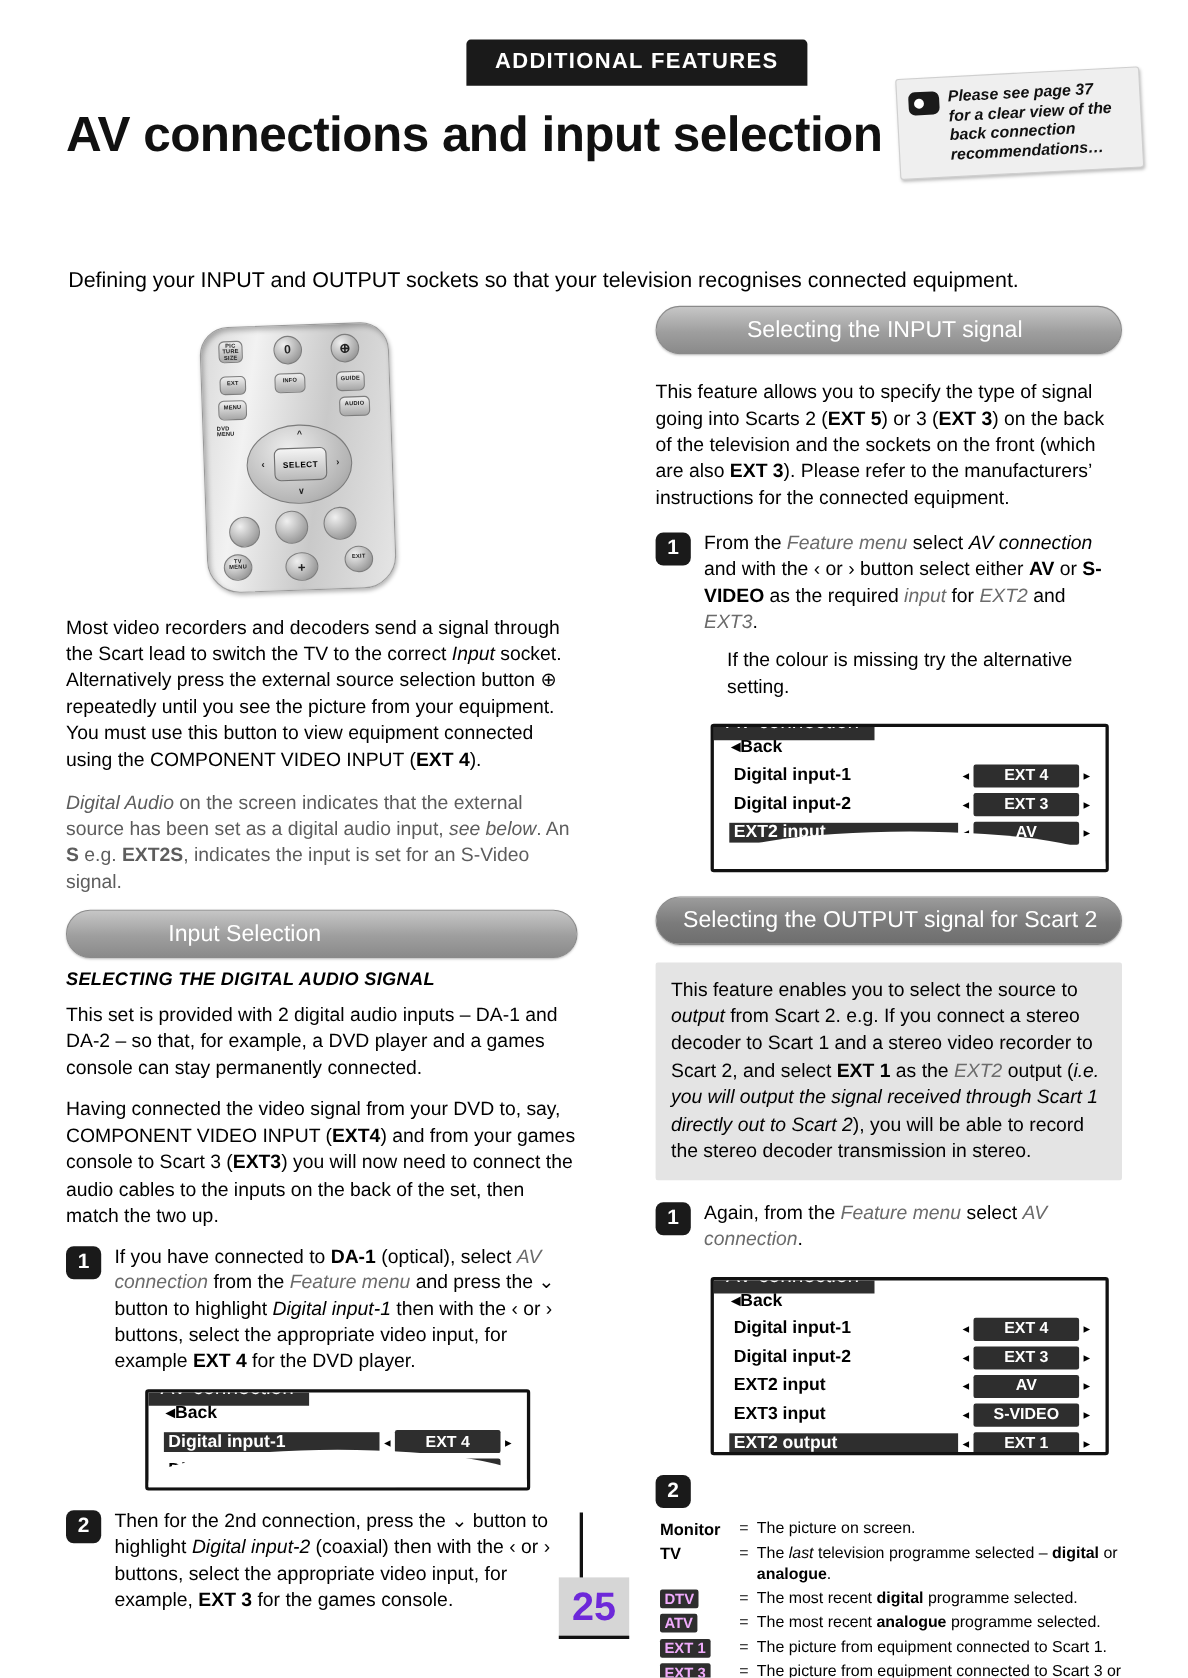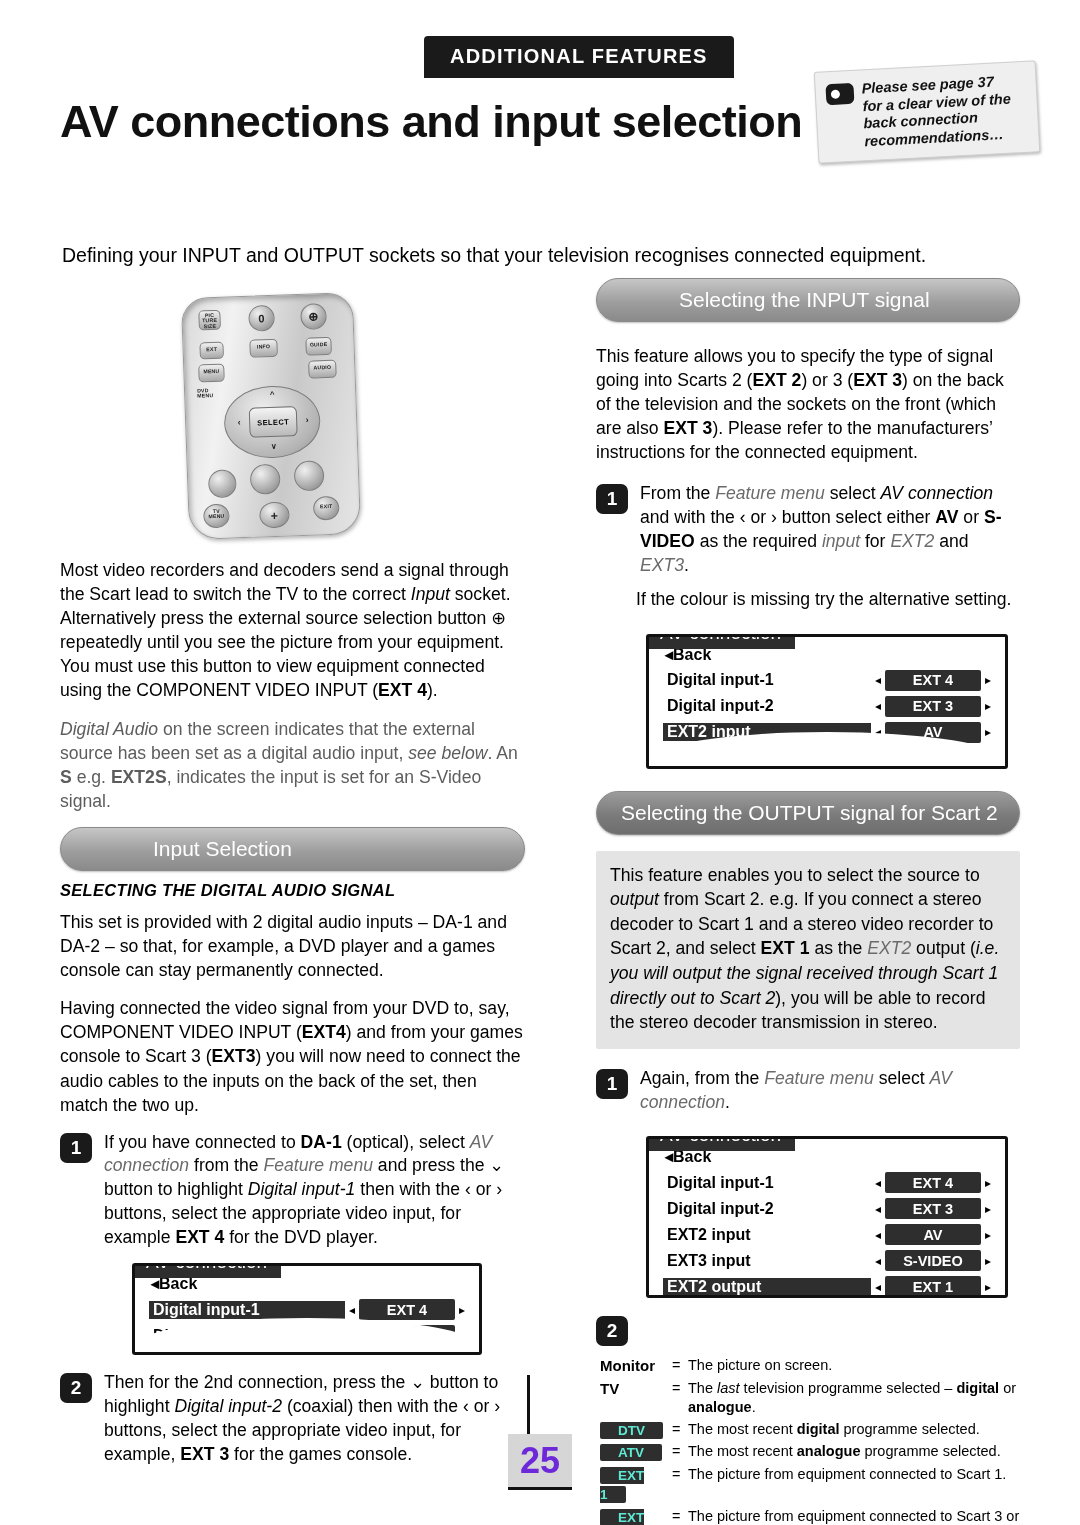--- a/index.html
+++ b/index.html
@@ -185,21 +185,21 @@
     border-radius:2px;
   }
 
   
   .keytab { font-size:14.5px; line-height:1.3; }
   .keytab .krow { display:flex; margin-bottom:3px; }
   .keytab .kname {
     width:72px; font-weight:bold; font-size:15px;
   }
   .keytab .kname .boxed {
-    background:#2e2e2e; color:#5eead4; padding:1px 18px; border-radius:2px;
+    background:#2e2e2e; color:#f0abfc; padding:1px 4px; border-radius:2px;
     font-size:13.5px;
   }
   .keytab .keq { width:16px; }
   .keytab .kdesc { flex:1; }
 
   
   .pagenum {
     position:absolute; left:508px; top:1434px;
     width:64px; height:56px;
     background:#d6d6d6;
@@ -326,27 +326,27 @@
       <div class="step-txt">Then for the 2nd connection, press the ⌄ button to highlight <em>Digital input-2</em> (coaxial) then with the ‹ or › buttons, select the appropriate video input, for example, <b>EXT 3</b> for the games console.</div>
     </div>
   </div>
 
   <div class="col-right">
 
     <div class="pill" style="padding-left:82px;">
       <span>Selecting the INPUT signal</span>
     </div>
 
-    <p class="para" style="margin-top:22px;">This feature allows you to specify the type of signal going into Scarts 2 (<b>EXT 2</b>) or 3 (<b>EXT 3</b>) on the back of the television and the sockets on the front (which are also <b>EXT 3</b>). Please refer to the manufacturers’ instructions for the connected equipment.</p>
+    <p class="para" style="margin-top:22px;">This feature allows you to specify the type of signal going into Scarts 2 (<b>EXT 5</b>) or 3 (<b>EXT 3</b>) on the back of the television and the sockets on the front (which are also <b>EXT 3</b>). Please refer to the manufacturers’ instructions for the connected equipment.</p>
 
     <div class="step" style="margin-top:18px;">
       <div class="numbox">1</div>
       <div class="step-txt">From the <em class="gray-t">Feature menu</em> select <em>AV connection</em> and with the ‹ or › button select either <b>AV</b> or <b>S-VIDEO</b> as the required <em class="gray-t">input</em> for <em class="gray-t">EXT2</em> and <em class="gray-t">EXT3</em>.</div>
     </div>
-    <p class="para" style="margin-left:40px;">If the colour is missing try the alternative setting.</p>
+    <p class="para" style="margin-left:65px;">If the colour is missing try the alternative setting.</p>
 
     <div class="osd osd-clip" style="margin:22px 0 0 50px; width:362px; height:135px;">
       <div class="osd-title">AV connection</div>
       <div class="osd-body" style="padding-top:8px;">
         <div class="osd-back">◂<span>Back</span></div>
         <div class="osd-row">
           <span class="lbl">Digital input-1</span>
           <span class="arr">◂</span>
           <span class="val">EXT 4</span>
           <span class="arr">▸</span>

